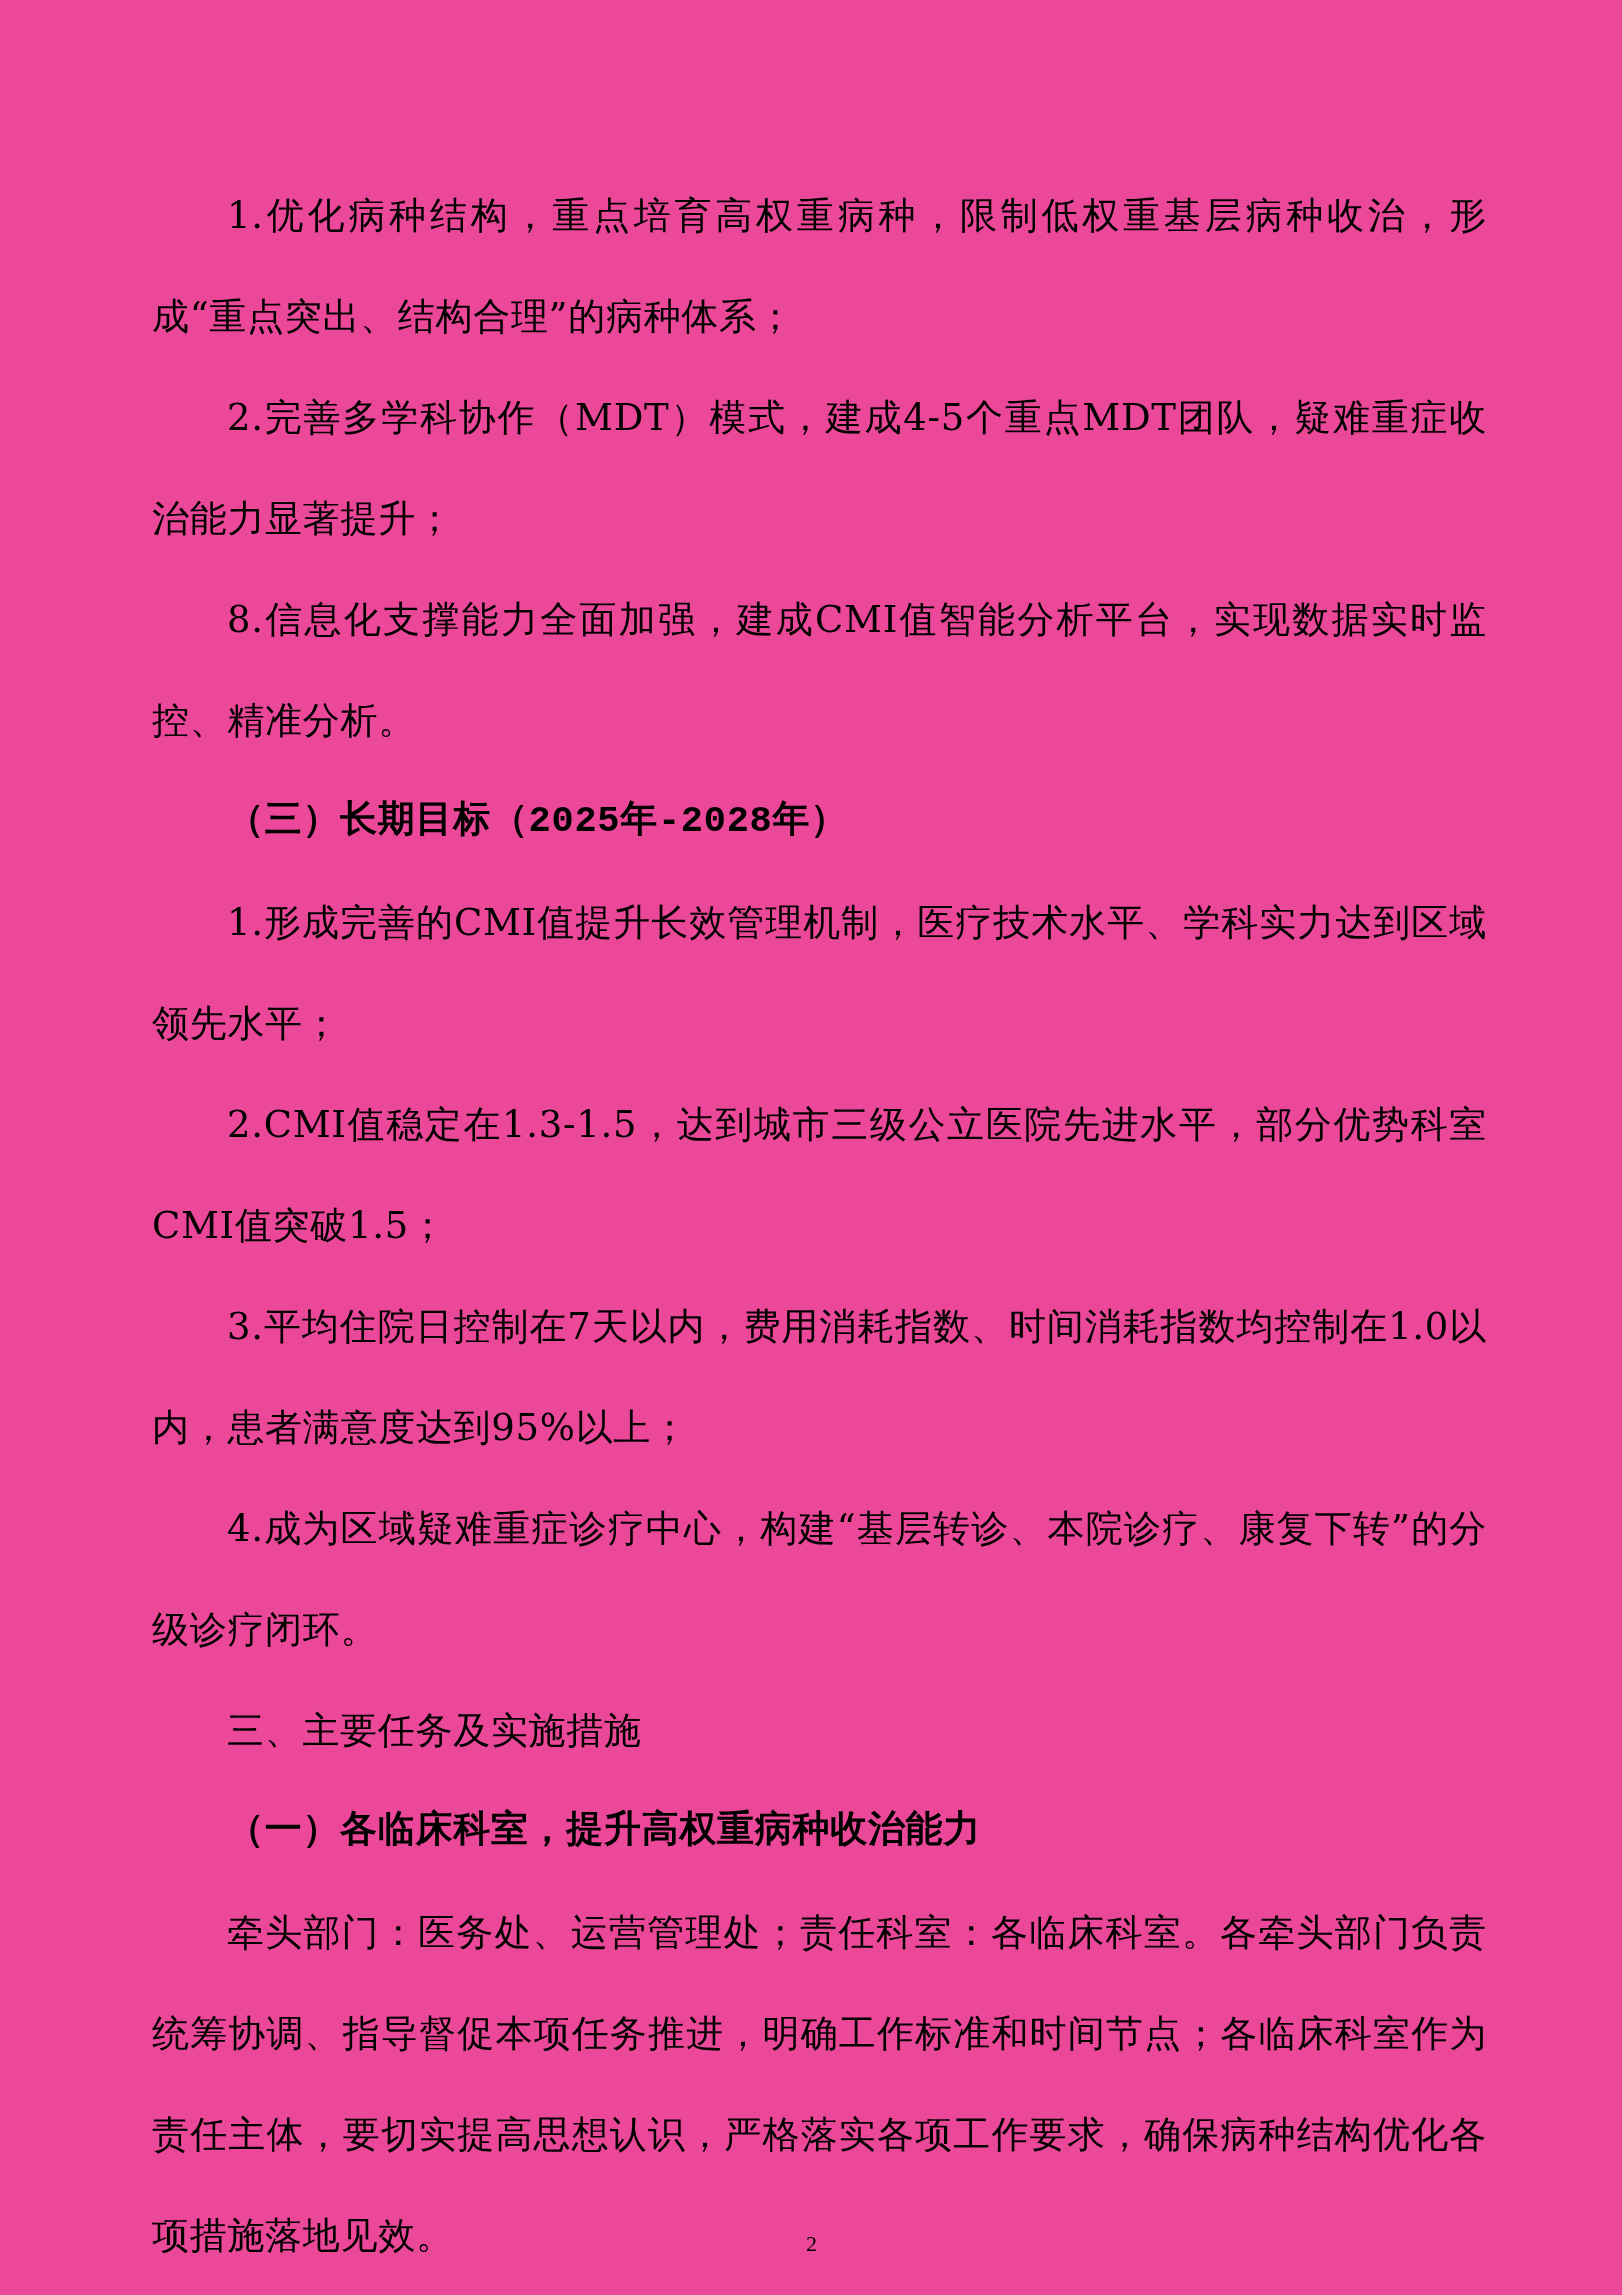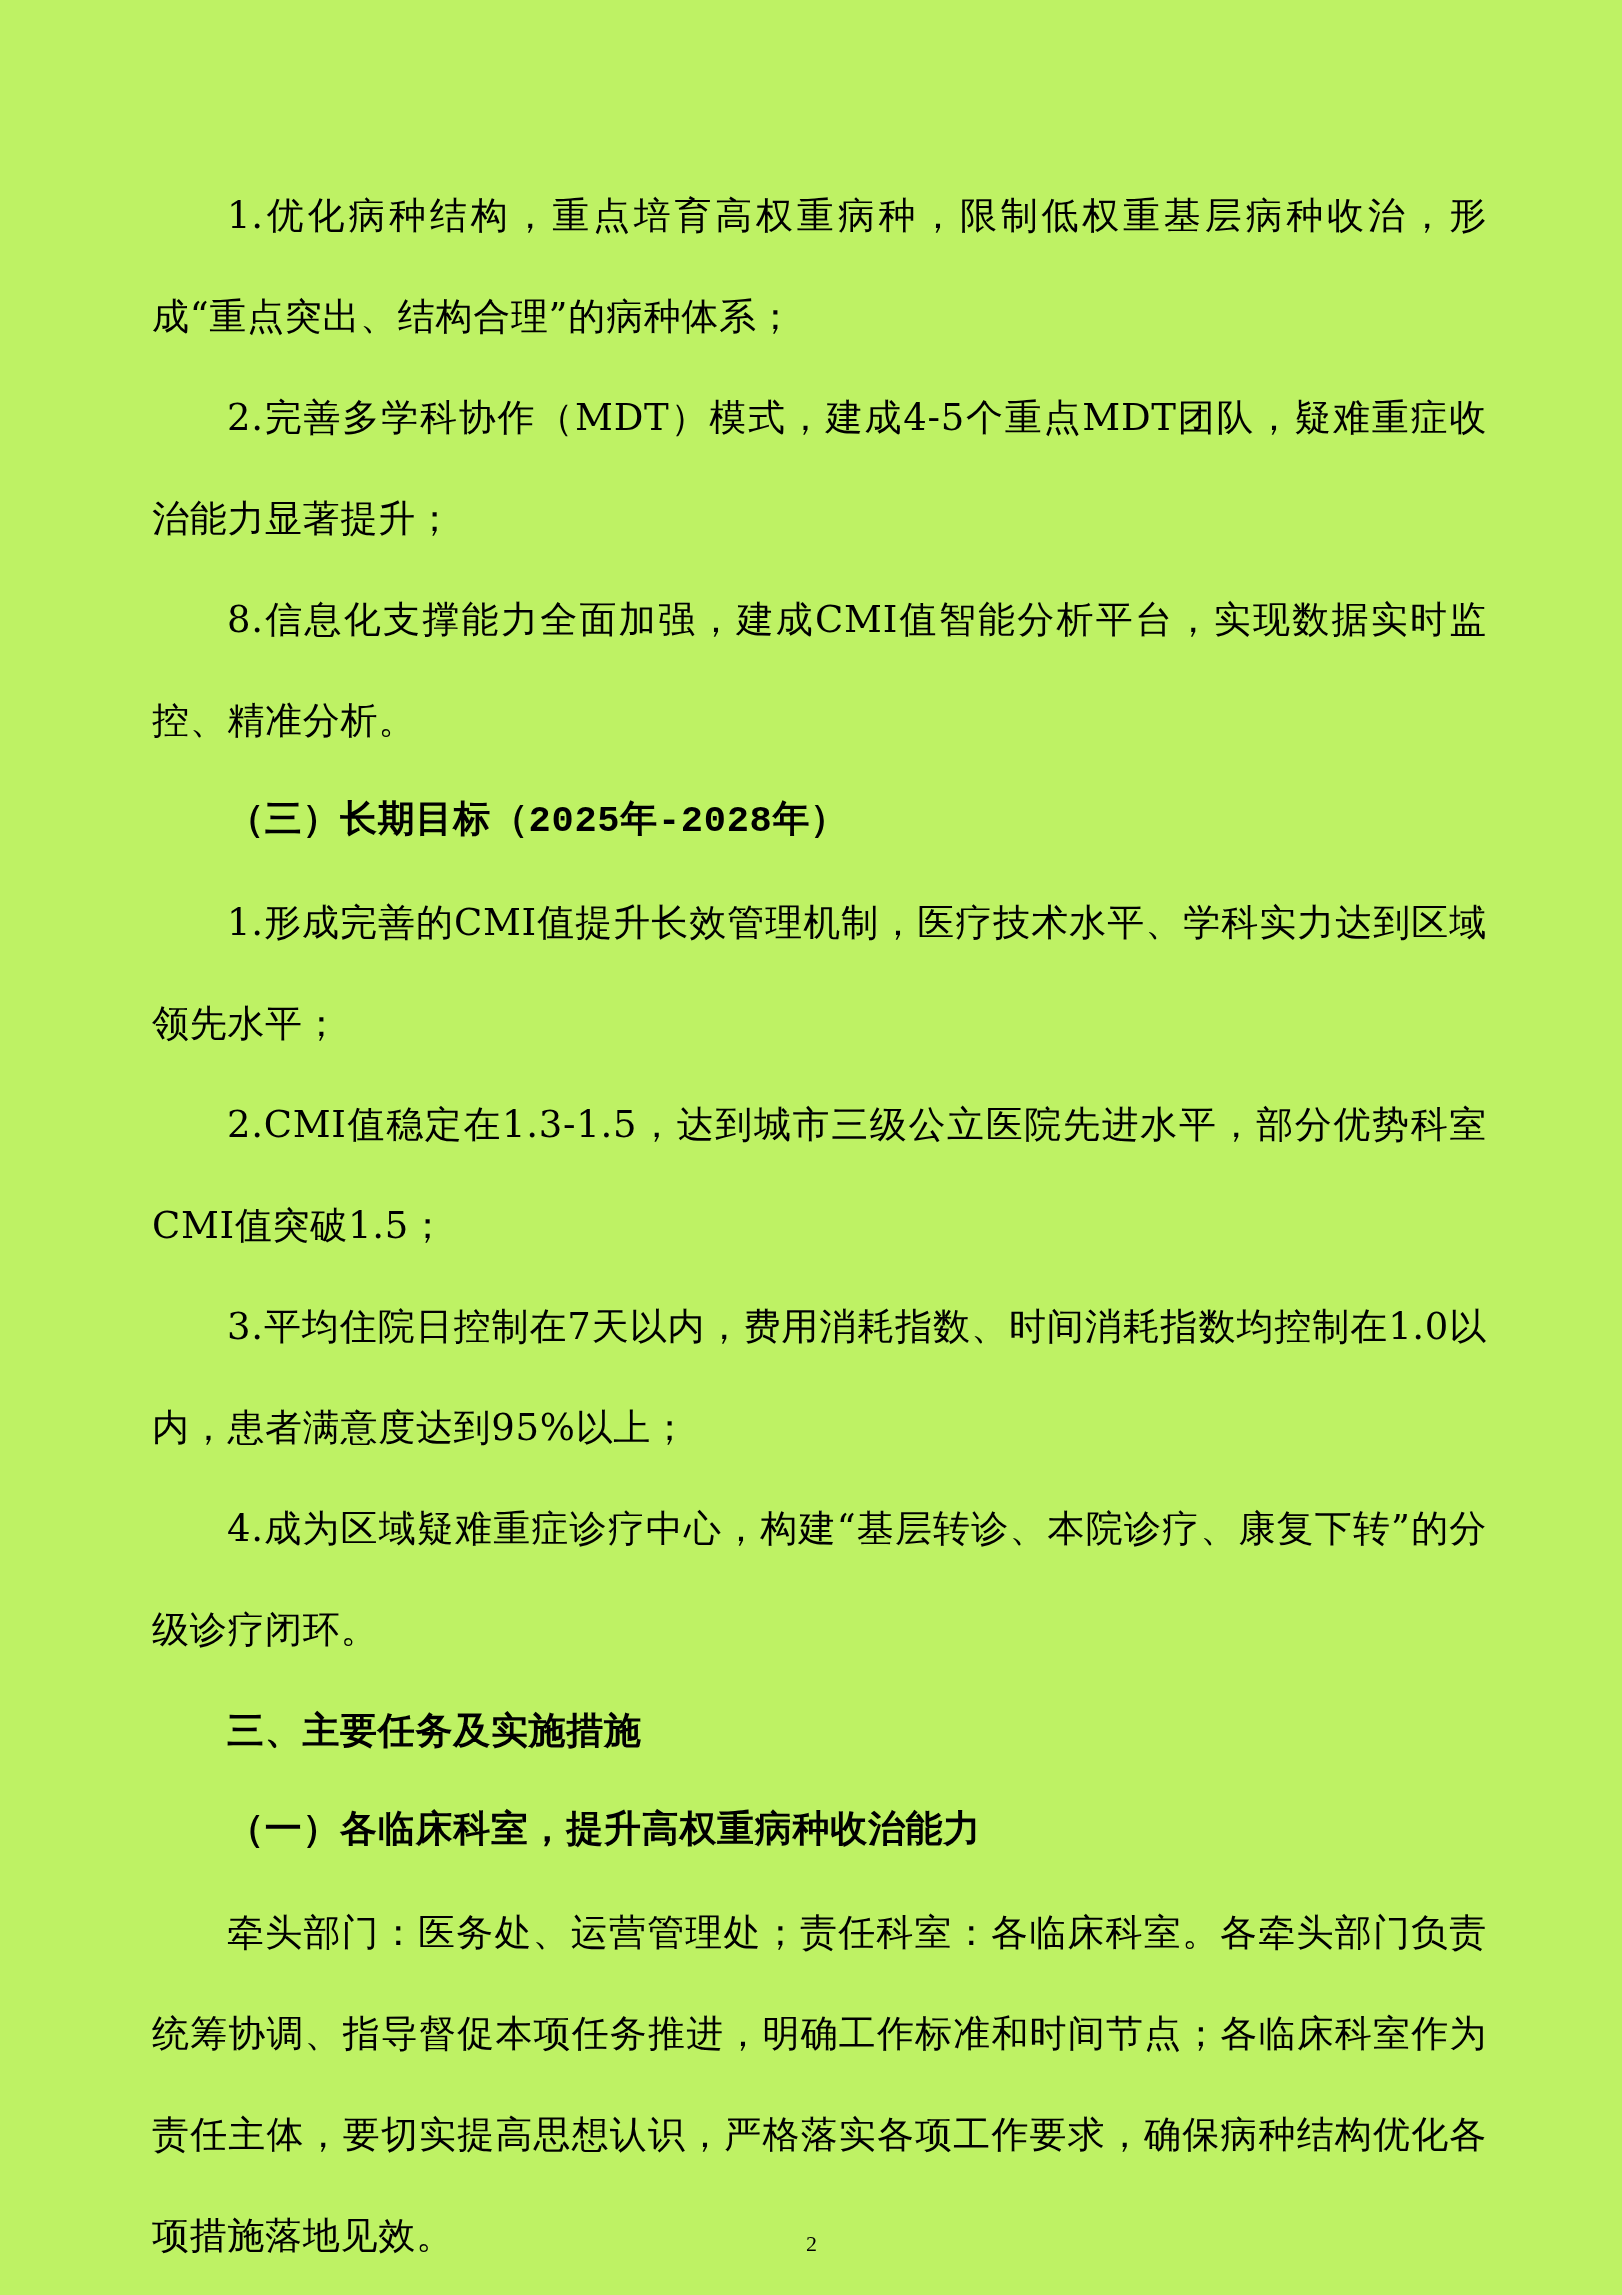--- a/index.html
+++ b/index.html
@@ -14,21 +14,21 @@
       overflow: hidden;
       font-family: "DejaVu Serif", "Liberation Serif", serif;
       color: #000000;
     }
     .page {
       position: absolute;
       left: 0;
       top: 0;
       width: 1623px;
       height: 2295px;
-      background: #bef264;
+      background: #ec4899;
     }
     .body-text {
       position: absolute;
       left: 152px;
       top: 165px;
       width: 1335px;
     }
     .para {
       margin: 0;
       font-size: 37px;
@@ -45,21 +45,21 @@
       font-size: 37px;
       line-height: 101px;
       text-indent: 75px;
       font-family: Liberation Mono, monospace;
       letter-spacing: 0.7px;
     }
     .heading.bold {
       font-weight: bold;
     }
     .heading.level1 {
-      font-weight: bold;
+      font-weight: normal;
       font-family: "DejaVu Sans", "Liberation Sans", sans-serif;
     }
     .page-number {
       position: absolute;
       left: 0;
       width: 1623px;
       top: 2231px;
       text-align: center;
       font-size: 22px;
       font-family: "Liberation Serif", "DejaVu Serif", serif;

